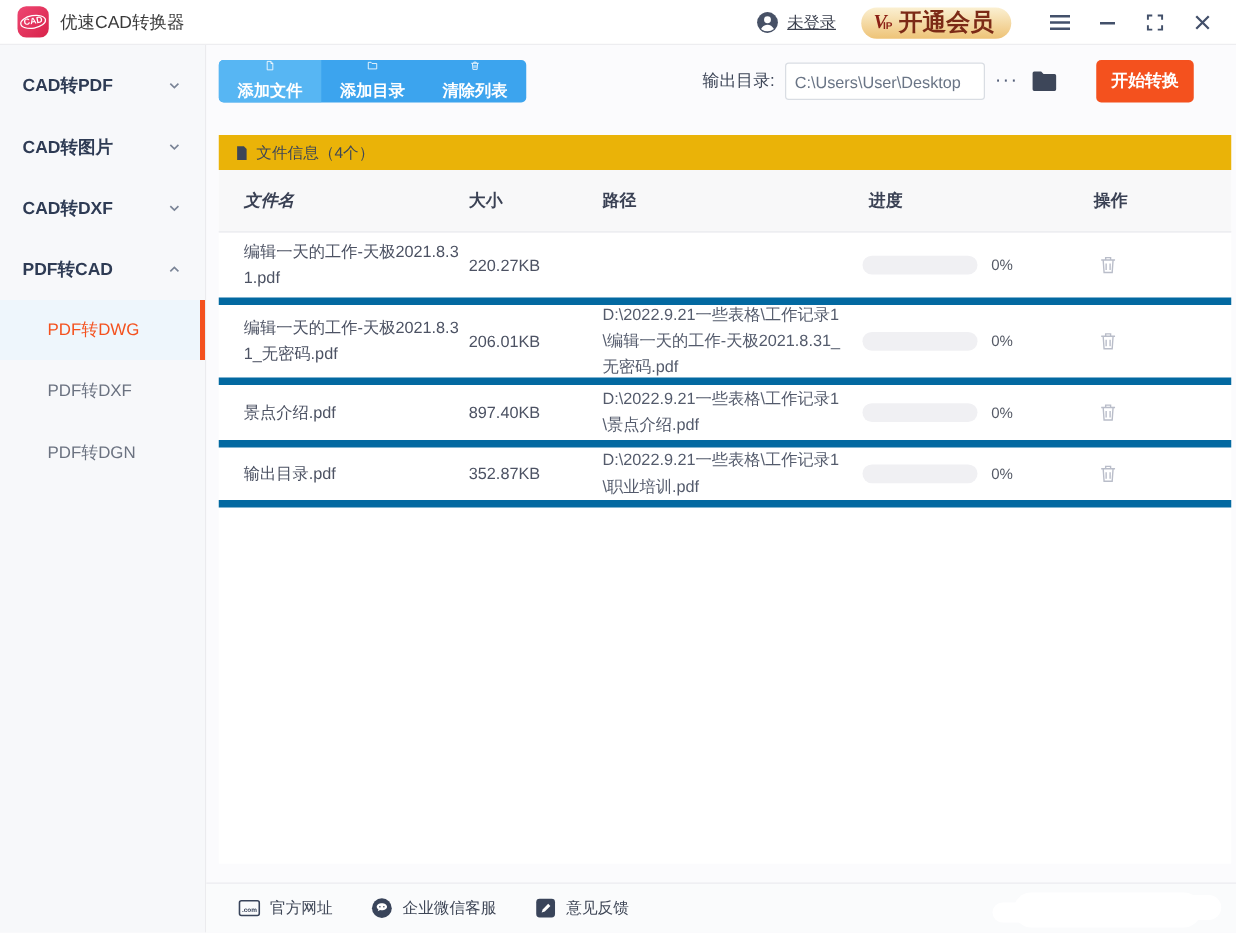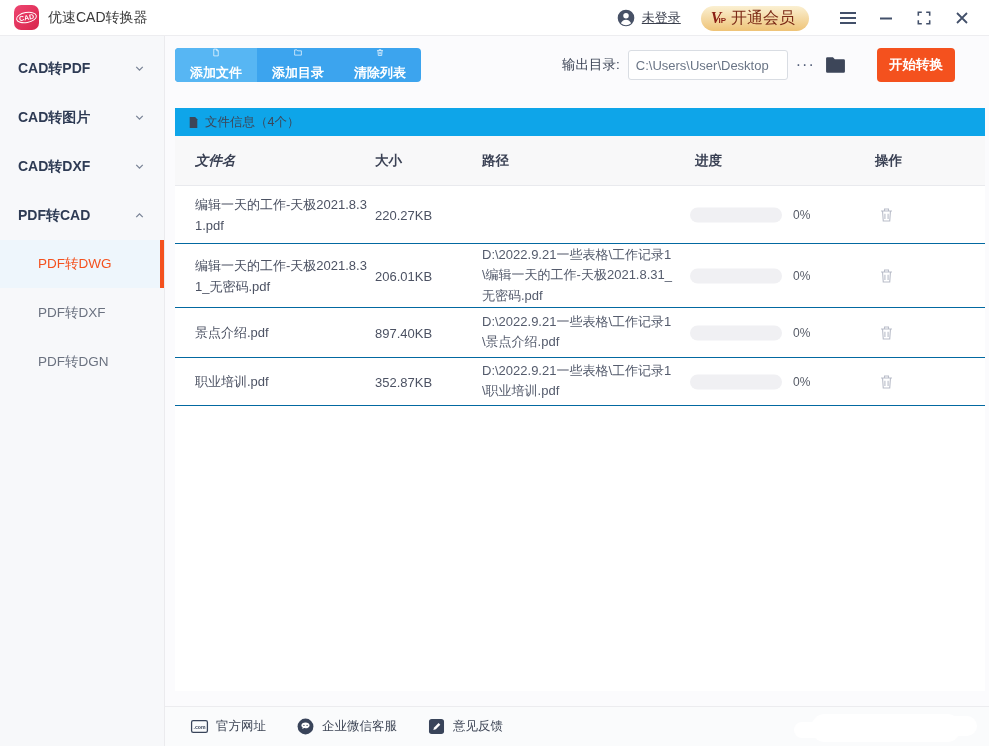--- a/index.html
+++ b/index.html
@@ -26,21 +26,21 @@
   .titlebar-right { position:absolute; right:12px; top:0; height:36px; display:flex; align-items:center; gap:0; }
   .login-area { display:flex; align-items:center; gap:6px; margin-right:20px; cursor:pointer; }
   .login-text { font-size:13px; color:#3a3f4d;text-decoration:underline; }
   .vip-pill {
     height:25px; padding:0 14px 0 10px; border-radius:13px;
     background:linear-gradient(180deg,#fbf0d2,#eec377);
     display:flex; align-items:center; gap:5px; cursor:pointer; margin-right:24px;
   }
   .vip-v { font-family:"Liberation Serif","DejaVu Serif",serif; font-style:italic; font-weight:bold; font-size:16px; color:#8b1f14; line-height:1; }
   .vip-ip { font-size:8px; font-weight:bold; color:#8b1f14; margin-left:-3px; margin-top:6px; }
-  .vip-label { font-size:16px; font-weight:normal; color:#7c2a16; }
+  .vip-label { font-size:19px; font-weight:bold; color:#7c2a16; }
   .win-btn { width:30px; height:36px; display:flex; align-items:center; justify-content:center; cursor:pointer; color:#43506a; }
   .win-btn + .win-btn { margin-left:8px; }
   
   .app-body { display:flex; height:710px; }
   .sidebar {
     width:165px; flex:0 0 165px; background:#f7f8fa;
     border-right:1px solid #ebebee; padding-top:8px;
   }
   .side-item {
     height:49px; display:flex; align-items:center; padding:0 18px;
@@ -79,27 +79,27 @@
   .folder-btn { color:#3d4659; cursor:pointer; display:flex; }
   .start-btn {
     position:absolute; left:712px; top:12px; width:78px; height:34px;
     background:#f4511e; color:#fff; font-size:13.5px; font-weight:bold;
     border:none; border-radius:4px; cursor:pointer; white-space:nowrap;
     font-family:"Liberation Sans","DejaVu Sans",sans-serif;
   }
   
   .table-wrap { position:absolute; left:10px; top:72px; width:810px; bottom:55px; background:#fff; }
   .fileinfo-bar {
-    height:28px; background:#0ea5e9; display:flex; align-items:center;
+    height:28px; background:#eab308; display:flex; align-items:center;
     padding-left:12px; gap:5px; font-size:12.5px; color:#3d4658;
   }
   .fileinfo-bar svg { width:13px; height:13px; }
   .thead { height:50px; background:#f8f8f9; border-bottom:1px solid #e9eaee; position:relative; }
   .th { position:absolute; top:50%; transform:translateY(-50%); font-size:13.5px; font-weight:bold; color:#3a4154; }
-  .trow { position:relative; border-bottom:1px solid #0369a1; }
+  .trow { position:relative; border-bottom:6px solid #0369a1; }
   .cell { position:absolute; top:50%; transform:translateY(-50%); }
   .c-name { left:20px; width:172px; font-size:13px; color:#4c5263; line-height:1.65; word-break:break-all; }
   .c-size { left:200px; font-size:13px; color:#4c5263; }
   .c-path { left:307px; width:194px; font-size:13px; color:#545b6c; line-height:1.6; word-break:break-all; }
   .c-prog { left:515px; width:92px; height:15px; border-radius:8px; background:#f0f0f3; overflow:hidden; }
   .c-prog .fill { height:100%; background:#3ca4ee; width:0; }
   .c-pct { left:618px; font-size:12px; color:#555a66; }
   .c-del { left:702px; color:#b9bdc9; cursor:pointer; display:flex; }
   .c-del svg { width:19px; height:19px; }
   .th-name { left:20px;font-style:italic; } .th-size { left:200px; } .th-path { left:307px; } .th-prog { left:520px; } .th-op { left:700px; }
@@ -301,21 +301,21 @@
           </div>
         <div class="cell c-pct">0%</div>
         <div class="cell c-del">
           <svg viewBox="0 0 24 24" fill="none" stroke="currentColor" stroke-width="1.4">
             <path d="M5 7h14M9.5 7V4.5h5V7M7 7l.9 12.6h8.2L17 7M10 10.5v6.5M14 10.5v6.5"></path>
           </svg>
         </div>
       </div>
 
       <div class="trow" style="height:48px;">
-        <div class="cell c-name">职业培训.pdf</div>
+        <div class="cell c-name">输出目录.pdf</div>
         <div class="cell c-size">352.87KB</div>
         <div class="cell c-path">D:\2022.9.21一些表格\工作记录1\职业培训.pdf</div>
         <div class="cell c-prog">
             <div class="fill" style="width: 0%;"></div>
           </div>
         <div class="cell c-pct">0%</div>
         <div class="cell c-del">
           <svg viewBox="0 0 24 24" fill="none" stroke="currentColor" stroke-width="1.4">
             <path d="M5 7h14M9.5 7V4.5h5V7M7 7l.9 12.6h8.2L17 7M10 10.5v6.5M14 10.5v6.5"></path>
           </svg>

